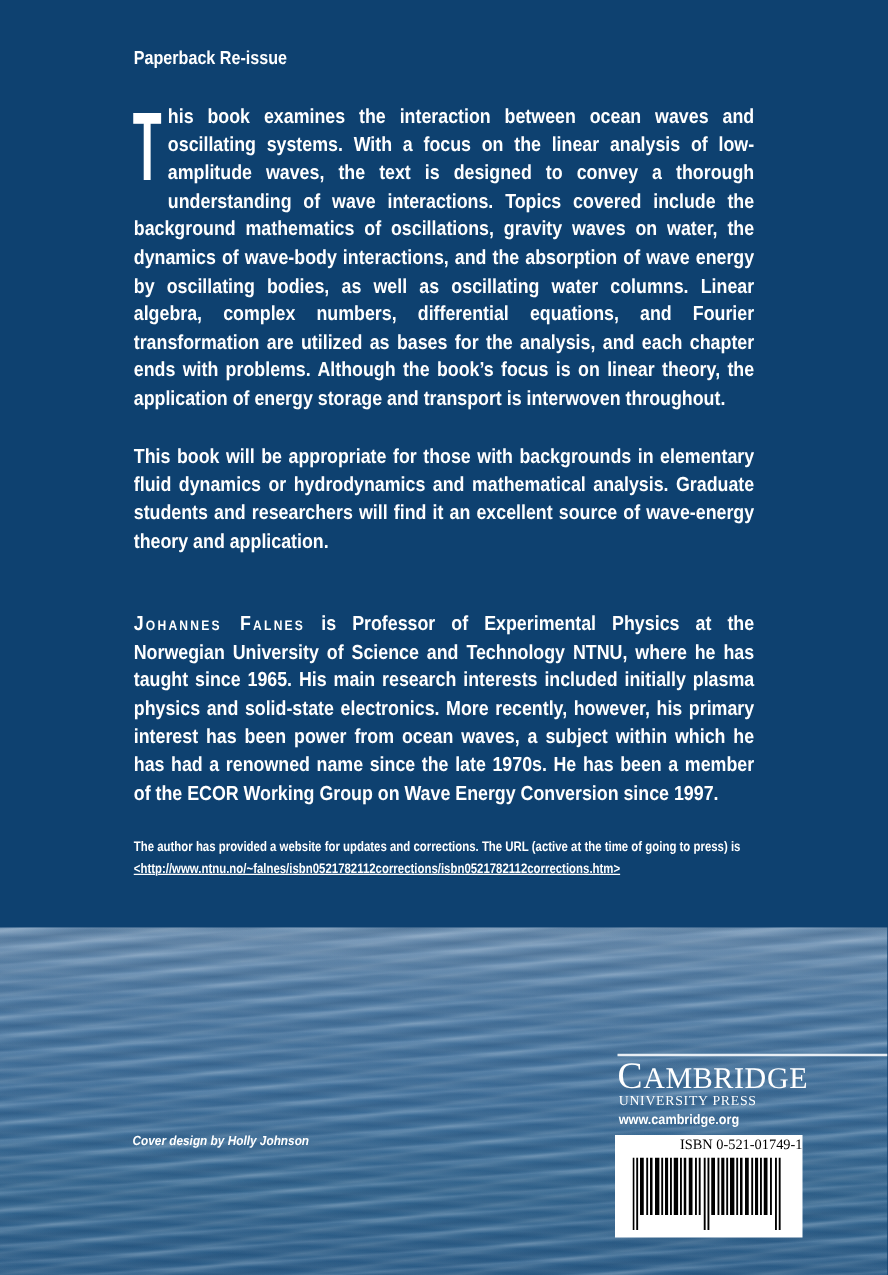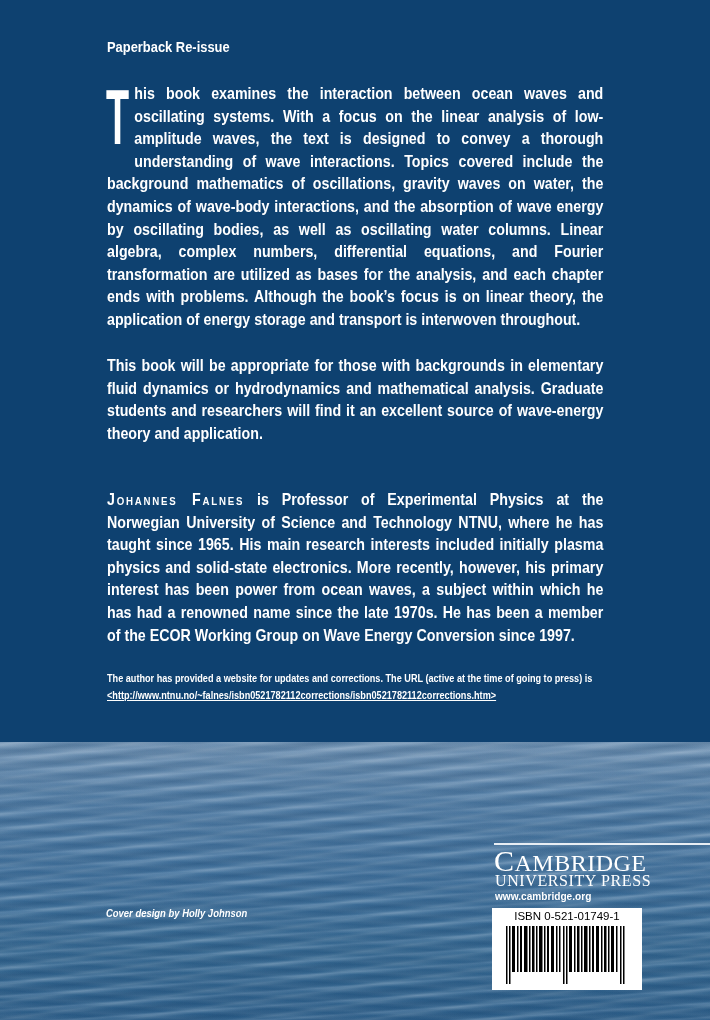--- a/index.html
+++ b/index.html
@@ -19,24 +19,24 @@
   .p2 { top:354px; }
   .p3 { top:488px; }
   .dropcap { float:left; font-size:78px; line-height:64px; height:66px; margin:3px 6px 0 -1px; font-weight:bold; transform:scaleX(0.55); transform-origin:left; width:26px; }
   .sc { font-variant:small-caps; letter-spacing:2px; }
   .note { top:670px; font-size:11px; line-height:17px; transform:scaleX(0.83); transform-origin:left; width:700px; }
   .url { text-decoration:underline; color:#fff; }
   .credit { position:absolute; left:106px; top:907px; font-size:10.5px; font-style:italic; font-weight:bold; color:#fff; transform:scaleX(0.9); transform-origin:left; }
   .rule { position:absolute; left:494px; top:843px; width:216px; height:2px; background:#e8eef4; }
   .cup1 { position:absolute; left:494px; top:848px; font-family:"Liberation Serif", serif; font-size:24px; color:#fff; letter-spacing:0.5px; line-height:26px; }
   .cup1 .big { font-size:30px; }
-  .cup2 { position:absolute; left:495px; top:873px; font-family:"Liberation Serif", serif; font-size:16px; color:#fff; letter-spacing:0.6px; line-height:16px; }
+  .cup2 { position:absolute; left:495px; top:873px; font-family:"Liberation Serif", serif; font-size:11px; color:#fff; letter-spacing:0.6px; line-height:16px; }
   .cup3 { position:absolute; left:495px; top:890px; font-size:11px; color:#fff; font-weight:bold; transform:scaleX(0.92); transform-origin:left; }
   .isbn { position:absolute; left:492px; top:908px; width:150px; height:82px; background:#fff; }
-  .isbn-top { position:absolute; left:0; top:2px; width:150px; text-align:center; font-family:Liberation Sans, sans-serif; font-size:11.5px; color:#000; }
+  .isbn-top { position:absolute; left:0; top:2px; width:150px; text-align:right; font-family:Liberation Serif, serif; font-size:11.5px; color:#000; }
   .bars { position:absolute; left:14px; top:18px; width:120px; height:58px; }
   .isbn-bot { position:absolute; left:2px; top:63px; font-family:"Liberation Mono", monospace; font-size:15px; color:#000; letter-spacing:0px; background:transparent; }
   .isbn-bot span { background:#fff; }
 </style>
 </head>
 <body>
 
 <div class="navy"></div>
 <div class="ocean"></div>
 

